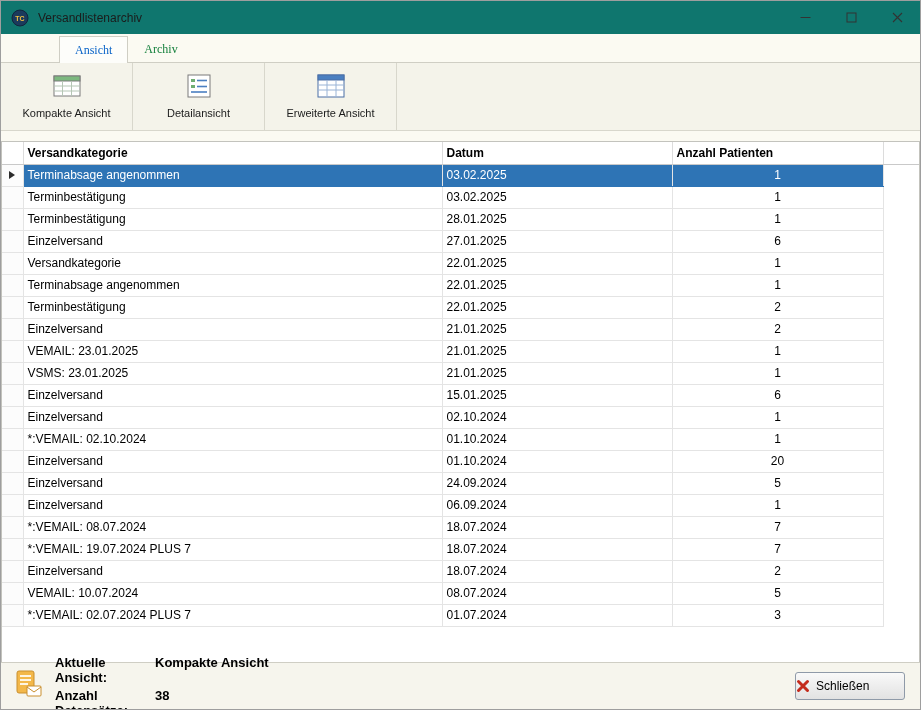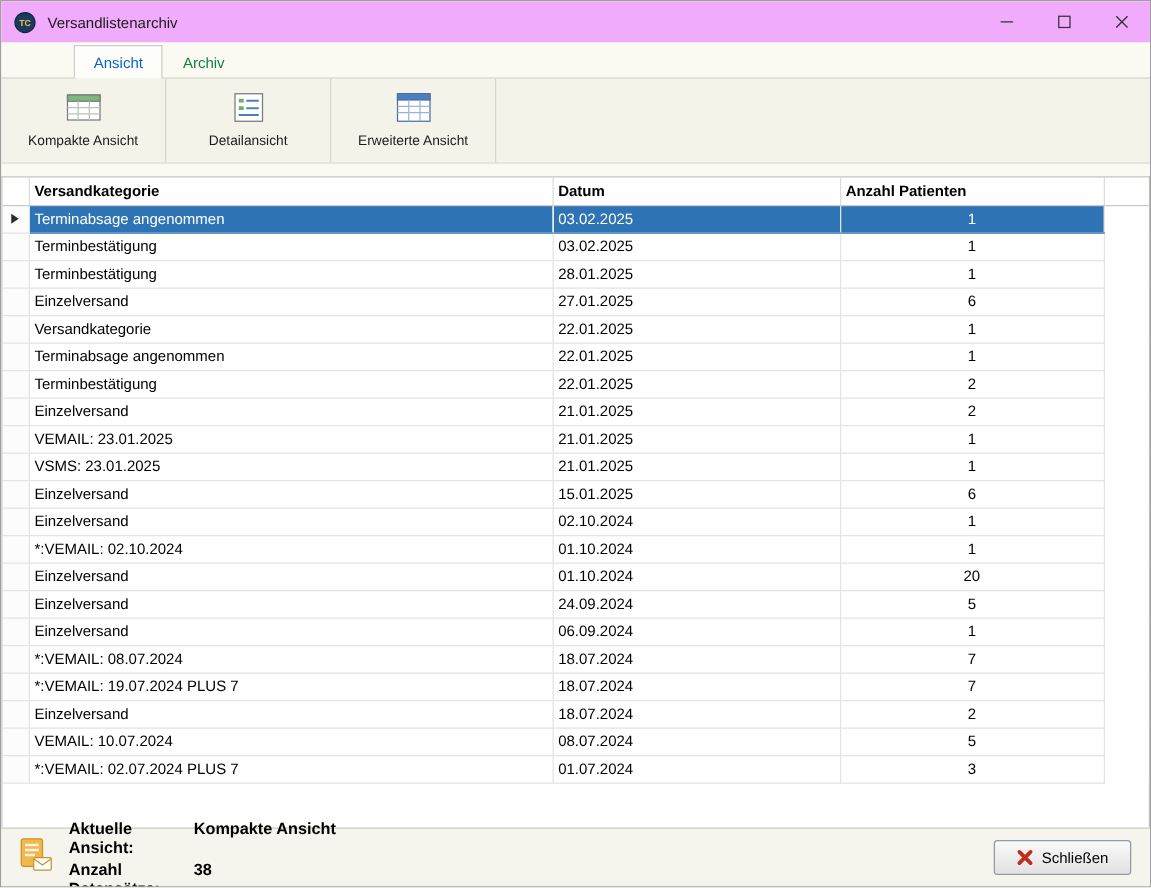--- a/index.html
+++ b/index.html
@@ -8,40 +8,41 @@
     width:921px; height:710px;
     display:flex; flex-direction:column;
     background:#fbfaf2;
     border:1px solid #9e9e9e;
     overflow:hidden;
   }
 
   
   .titlebar {
     height:33px; flex:0 0 33px;
-    background:#f0abfc;
+    background:#0f766e;
     display:flex; align-items:center;
   }
   .app-icon { width:18px; height:18px; margin-left:10px; flex:0 0 auto; }
   .titlebar .title { font-size:12px; color:#1b1b1b; margin-left:9px; flex:1; }
   .win-controls { display:flex; height:100%; }
   .win-btn {
     width:46px; height:100%;
     display:flex; align-items:center; justify-content:center;
     cursor:default; background:transparent;
   }
   .win-btn svg { display:block; }
 
   
   .tabstrip {
     height:29px; flex:0 0 29px;
     display:flex; align-items:flex-end;
     padding-left:58px;
     background:#fbfaf2;
     border-bottom:1px solid #cfcec4;
+    font-family:Liberation Serif, serif;
   }
   .tab {
     height:26px; padding:0 15px;
     display:flex; align-items:center;
     font-size:12px; color:#15803d;
     border:1px solid transparent; border-bottom:none;
     cursor:default;
   }
   .tab.active {
     background:#fdfdfa;
@@ -118,21 +119,21 @@
   }
   .footer-icon { margin-left:14px; flex:0 0 auto; }
   .footer-text {
     margin-left:12px;
     display:grid; grid-template-columns:100px auto; column-gap:0;
     row-gap:3px; font-size:13px; font-weight:bold; color:#000;
   }
   .close-btn {
     margin-left:auto; margin-right:15px;
     width:110px; height:28px;
-    display:flex; align-items:center; justify-content:center; gap:6px;
+    display:flex; align-items:center; justify-content:flex-start; gap:6px;
     font-size:12px; color:#000; font-family:"Liberation Sans", sans-serif;
     background:linear-gradient(#f9f9f9, #e2e2e2);
     border:1px solid #8f9aa8; border-radius:3px;
     cursor:default;
   }
 </style>
 </head>
 <body>
 
 <div class="window">

